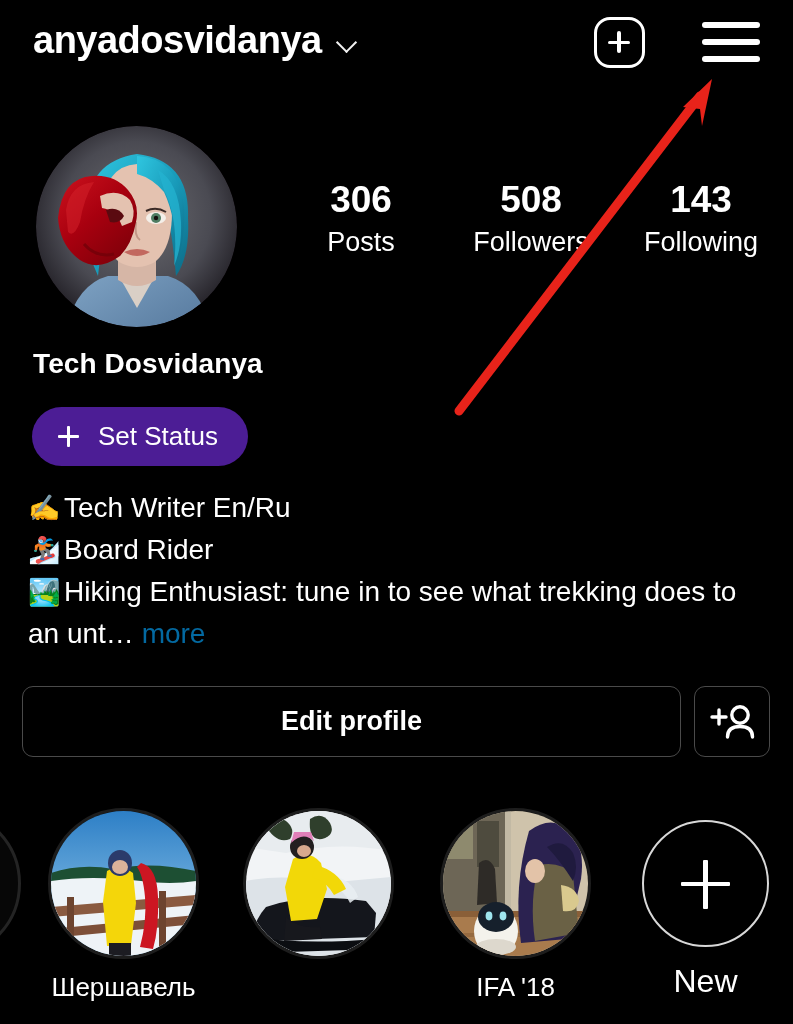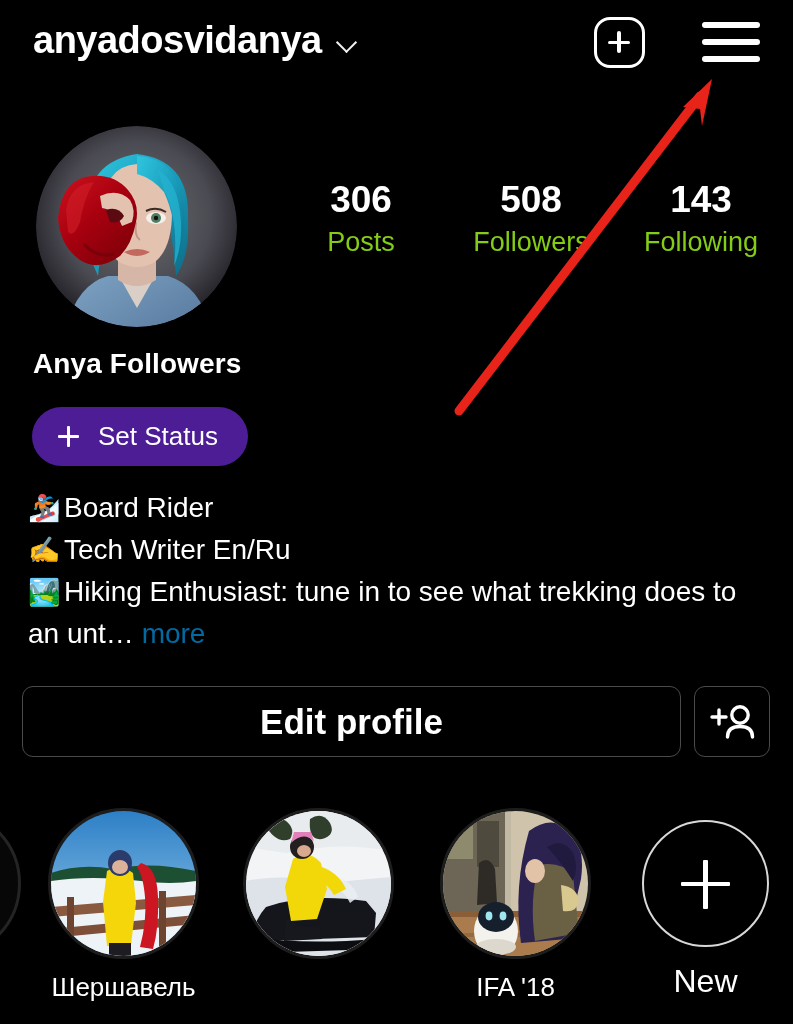--- a/index.html
+++ b/index.html
@@ -118,21 +118,21 @@
   .stat { text-align: center; width: 160px; }
   .stat-value {
     font-size: 37px;
     font-weight: bold;
     line-height: 44px;
     color: #ffffff;
   }
   .stat-label {
     font-size: 27px;
     line-height: 40px;
-    color: #84cc16;
+    color: #ffffff;
     font-weight: 400;
   }
 
   
   .fullname {
     position: absolute;
     left: 33px; top: 348px;
     font-size: 28px;
     font-weight: bold;
     color: #ffffff;
@@ -194,21 +194,21 @@
   
   .edit-profile {
     position: absolute;
     left: 22px; top: 686px;
     width: 659px; height: 71px;
     background: #000000;
     border: 1.6px solid #4a4a4a;
     border-radius: 11px;
     color: #ffffff;
     font-family: "Liberation Sans", sans-serif;
-    font-size: 35px;
+    font-size: 27px;
     font-weight: bold;
     cursor: pointer;
     box-sizing: border-box;
   }
   .add-person-btn {
     position: absolute;
     left: 694px; top: 686px;
     width: 76px; height: 71px;
     background: #000000;
     border: 1.6px solid #4a4a4a;
@@ -379,33 +379,33 @@
     <div class="stat">
       <div class="stat-value">508</div>
       <div class="stat-label">Followers</div>
     </div>
     <div class="stat">
       <div class="stat-value">143</div>
       <div class="stat-label">Following</div>
     </div>
   </div>
 
-  <div class="fullname">Anya Followers</div>
+  <div class="fullname">Tech Dosvidanya</div>
 
   <div class="set-status">
     <span class="status-plus"></span>
     <span class="status-text">Set Status</span>
   </div>
 
   <div class="bio">
     <div class="bio-line">
+      <span class="bio-emoji">✍️</span><span>Tech Writer En/Ru</span>
+    </div>
+    <div class="bio-line">
       <span class="bio-emoji">🏂</span><span>Board Rider</span>
-    </div>
-    <div class="bio-line">
-      <span class="bio-emoji">✍️</span><span>Tech Writer En/Ru</span>
     </div>
     <div class="bio-wrapline">
       <span class="bio-emoji">🏞️</span><span>Hiking Enthusiast: tune in to see what trekking does to an unt…</span> <span class="more">more</span>
     </div>
   </div>
 
   <button class="edit-profile">Edit profile</button>
 
   <div class="add-person-btn">
     <svg width="48" height="40" viewBox="0 0 48 40" xmlns="http://www.w3.org/2000/svg">

